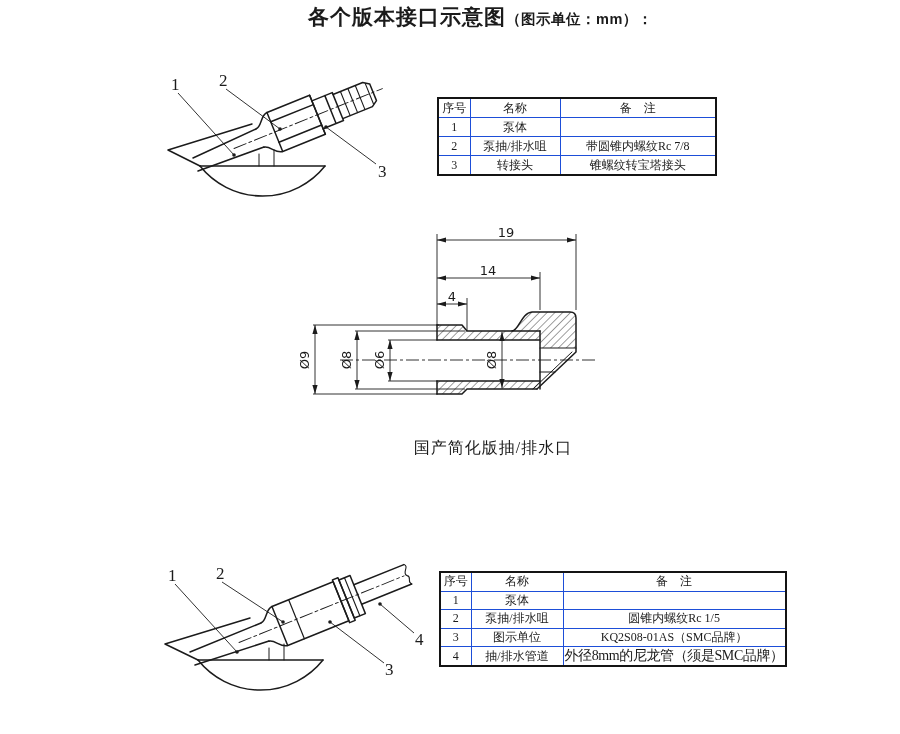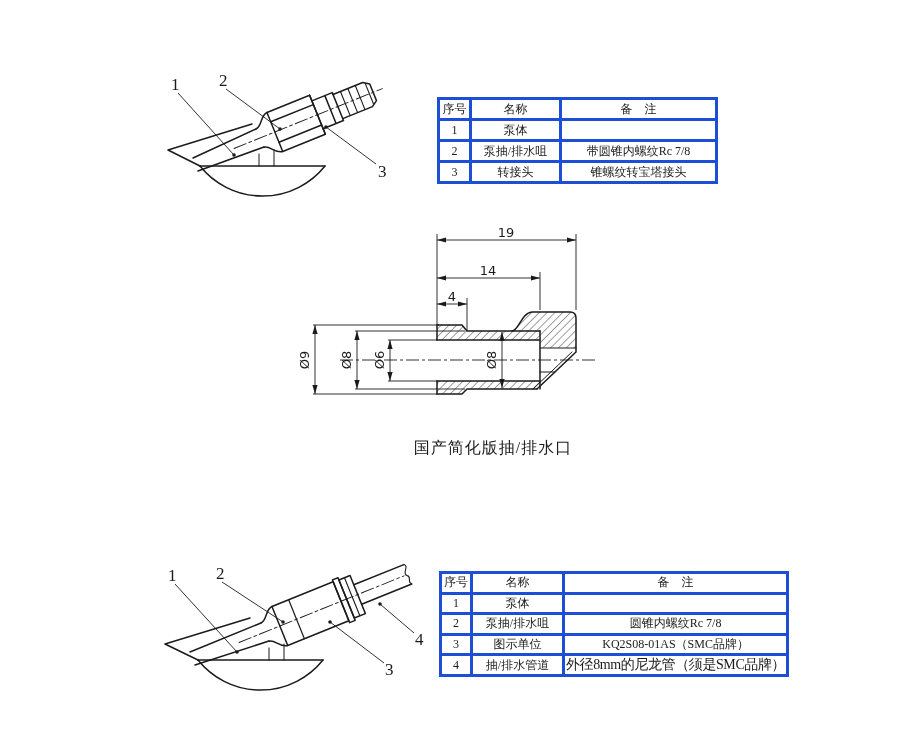--- a/index.html
+++ b/index.html
@@ -11,21 +11,21 @@
   #title .note{font-family:"Liberation Sans",sans-serif;font-weight:bold;font-size:14.5px;letter-spacing:0.5px;}
   
   .caption{position:absolute;left:283px;width:420px;text-align:center;
            font-size:16px;letter-spacing:1px;font-family:"Liberation Serif",serif;}
   #caption-domestic{top:438px;}
   #caption-imported{top:696px;}
   
   table.parts{position:absolute;border-collapse:collapse;table-layout:fixed;
               font-size:12px;font-family:"Liberation Serif",serif;text-align:center;
               border:2px solid #141414;}
-  table.parts th,table.parts td{border:3px solid #1d4ed8;padding:0 1px;overflow:hidden;
+  table.parts th,table.parts td{border:1px solid #1d4ed8;padding:0 1px;overflow:hidden;
               white-space:nowrap;font-weight:normal;}
   #table-domestic{left:437px;top:97px;}
   #table-domestic th,#table-domestic td{height:18px;}
   #table-imported{left:439px;top:571px;}
   #table-imported th,#table-imported td{height:17.6px;}
   #table-domestic col.c1{width:32px}#table-domestic col.c2{width:90px}#table-domestic col.c3{width:156px}
   #table-imported col.c1{width:31px}#table-imported col.c2{width:92px}#table-imported col.c3{width:162px}
   #table-imported tbody tr:nth-child(4) td:nth-child(3){font-size:14px;letter-spacing:-0.4px;text-align:center;}
   
   svg{position:absolute;}
@@ -37,20 +37,23 @@
   .cl{stroke:#1b1b1b;stroke-width:0.9;fill:none;stroke-dasharray:13 3 3 3;}
   .arr{fill:#1b1b1b;stroke:none;}
   .dimtxt{font-family:"DejaVu Sans",sans-serif;font-size:13px;fill:#1b1b1b;}
   .callout{font-family:"Liberation Serif",serif;font-size:17px;fill:#1b1b1b;}
 </style>
 </head>
 <body>
 
 <div id="page">
 
+  <div id="title">
+    <span class="main">各个版本接口示意图</span><span class="note">（图示单位：mm）：</span>
+  </div>
 
   <svg id="svg-domestic" width="270" height="150" viewBox="0 0 270 150">
     <g class="outline">
       <path d="M40,108 H165"></path>
       <path d="M40,108 A80,80 0 0 0 165,108"></path>
       <path d="M8,92 L40,108 M8,92 L92,66"></path>
       <path d="M33,100 L96,71 M38,113 L104,89"></path>
       <path d="M99,96 V108 M114,92 V108" stroke-width="1"></path>
     </g>
     <g class="outline" transform="translate(100,80) rotate(-22)">
@@ -218,21 +221,21 @@
       </thead>
       <tbody>
         <tr>
           <td>1</td>
           <td>泵体</td>
           <td></td>
         </tr>
         <tr>
           <td>2</td>
           <td>泵抽/排水咀</td>
-          <td>圆锥内螺纹Rc 7/8</td>
+          <td>圆锥内螺纹Rc 1/5</td>
         </tr>
         <tr>
           <td>3</td>
           <td>图示单位</td>
           <td>KQ2S08-01AS（SMC品牌）</td>
         </tr>
         <tr>
           <td>4</td>
           <td>抽/排水管道</td>
           <td>外径8mm的尼龙管（须是SMC品牌）</td>

